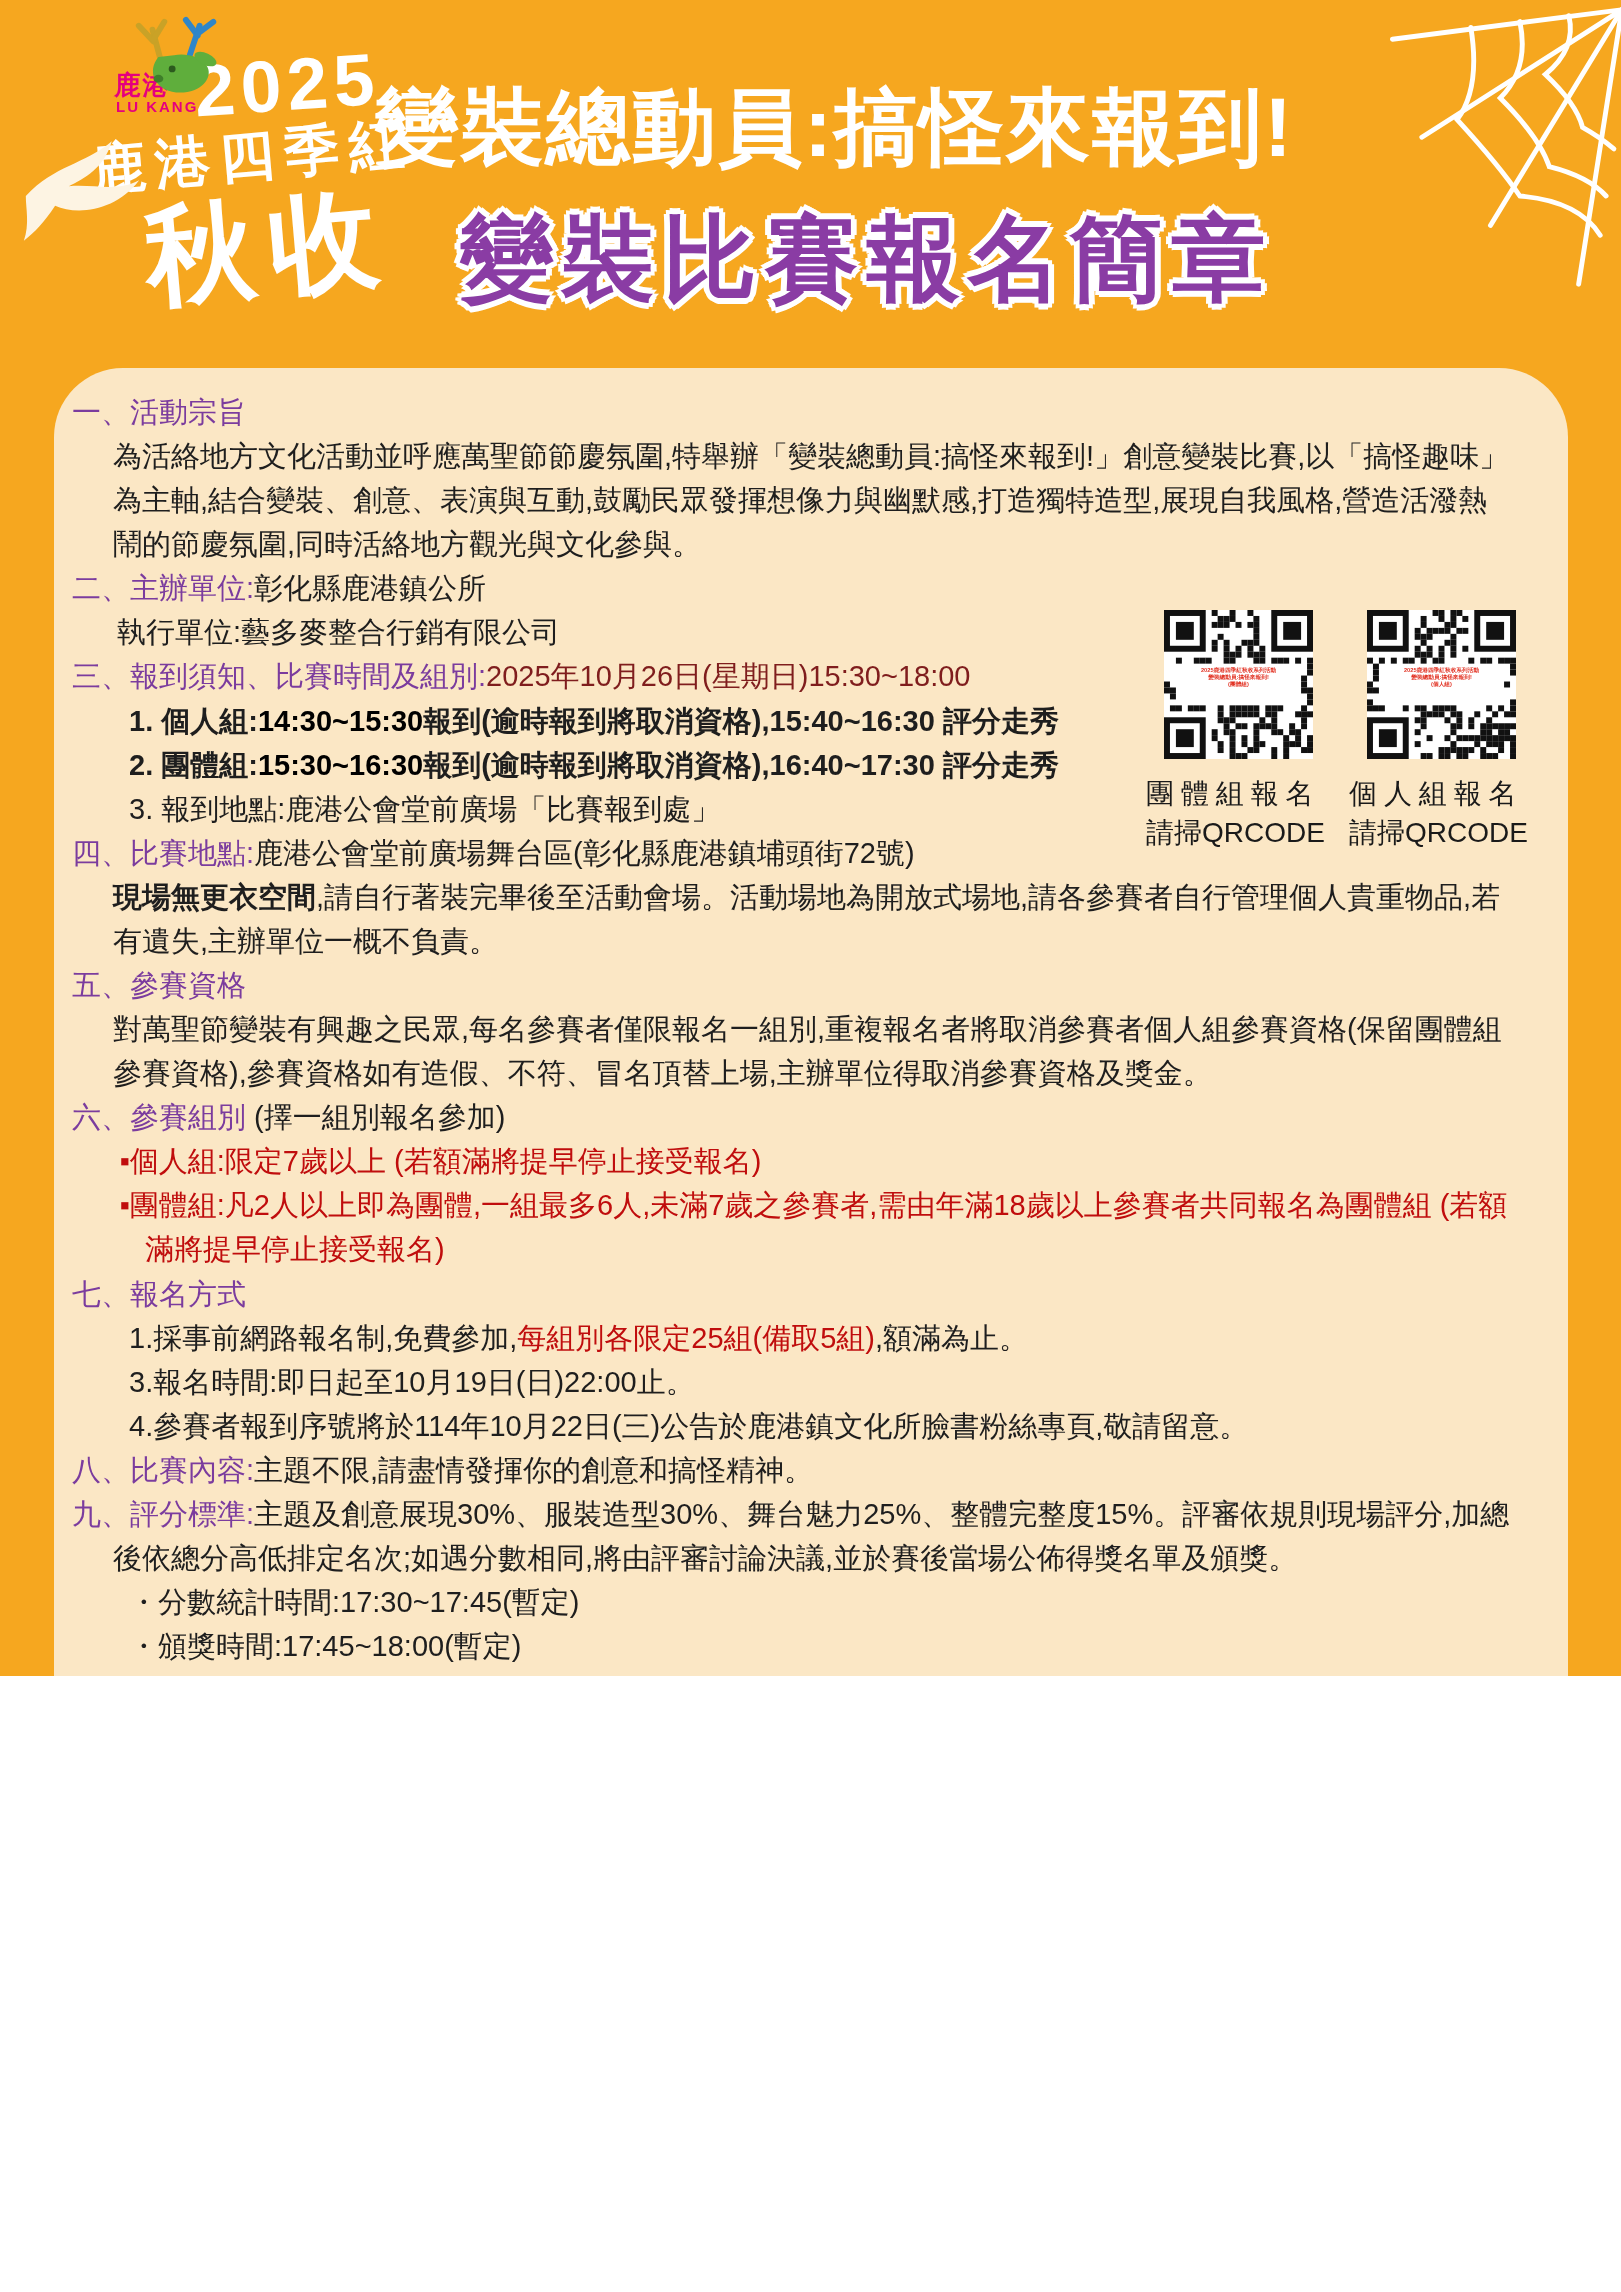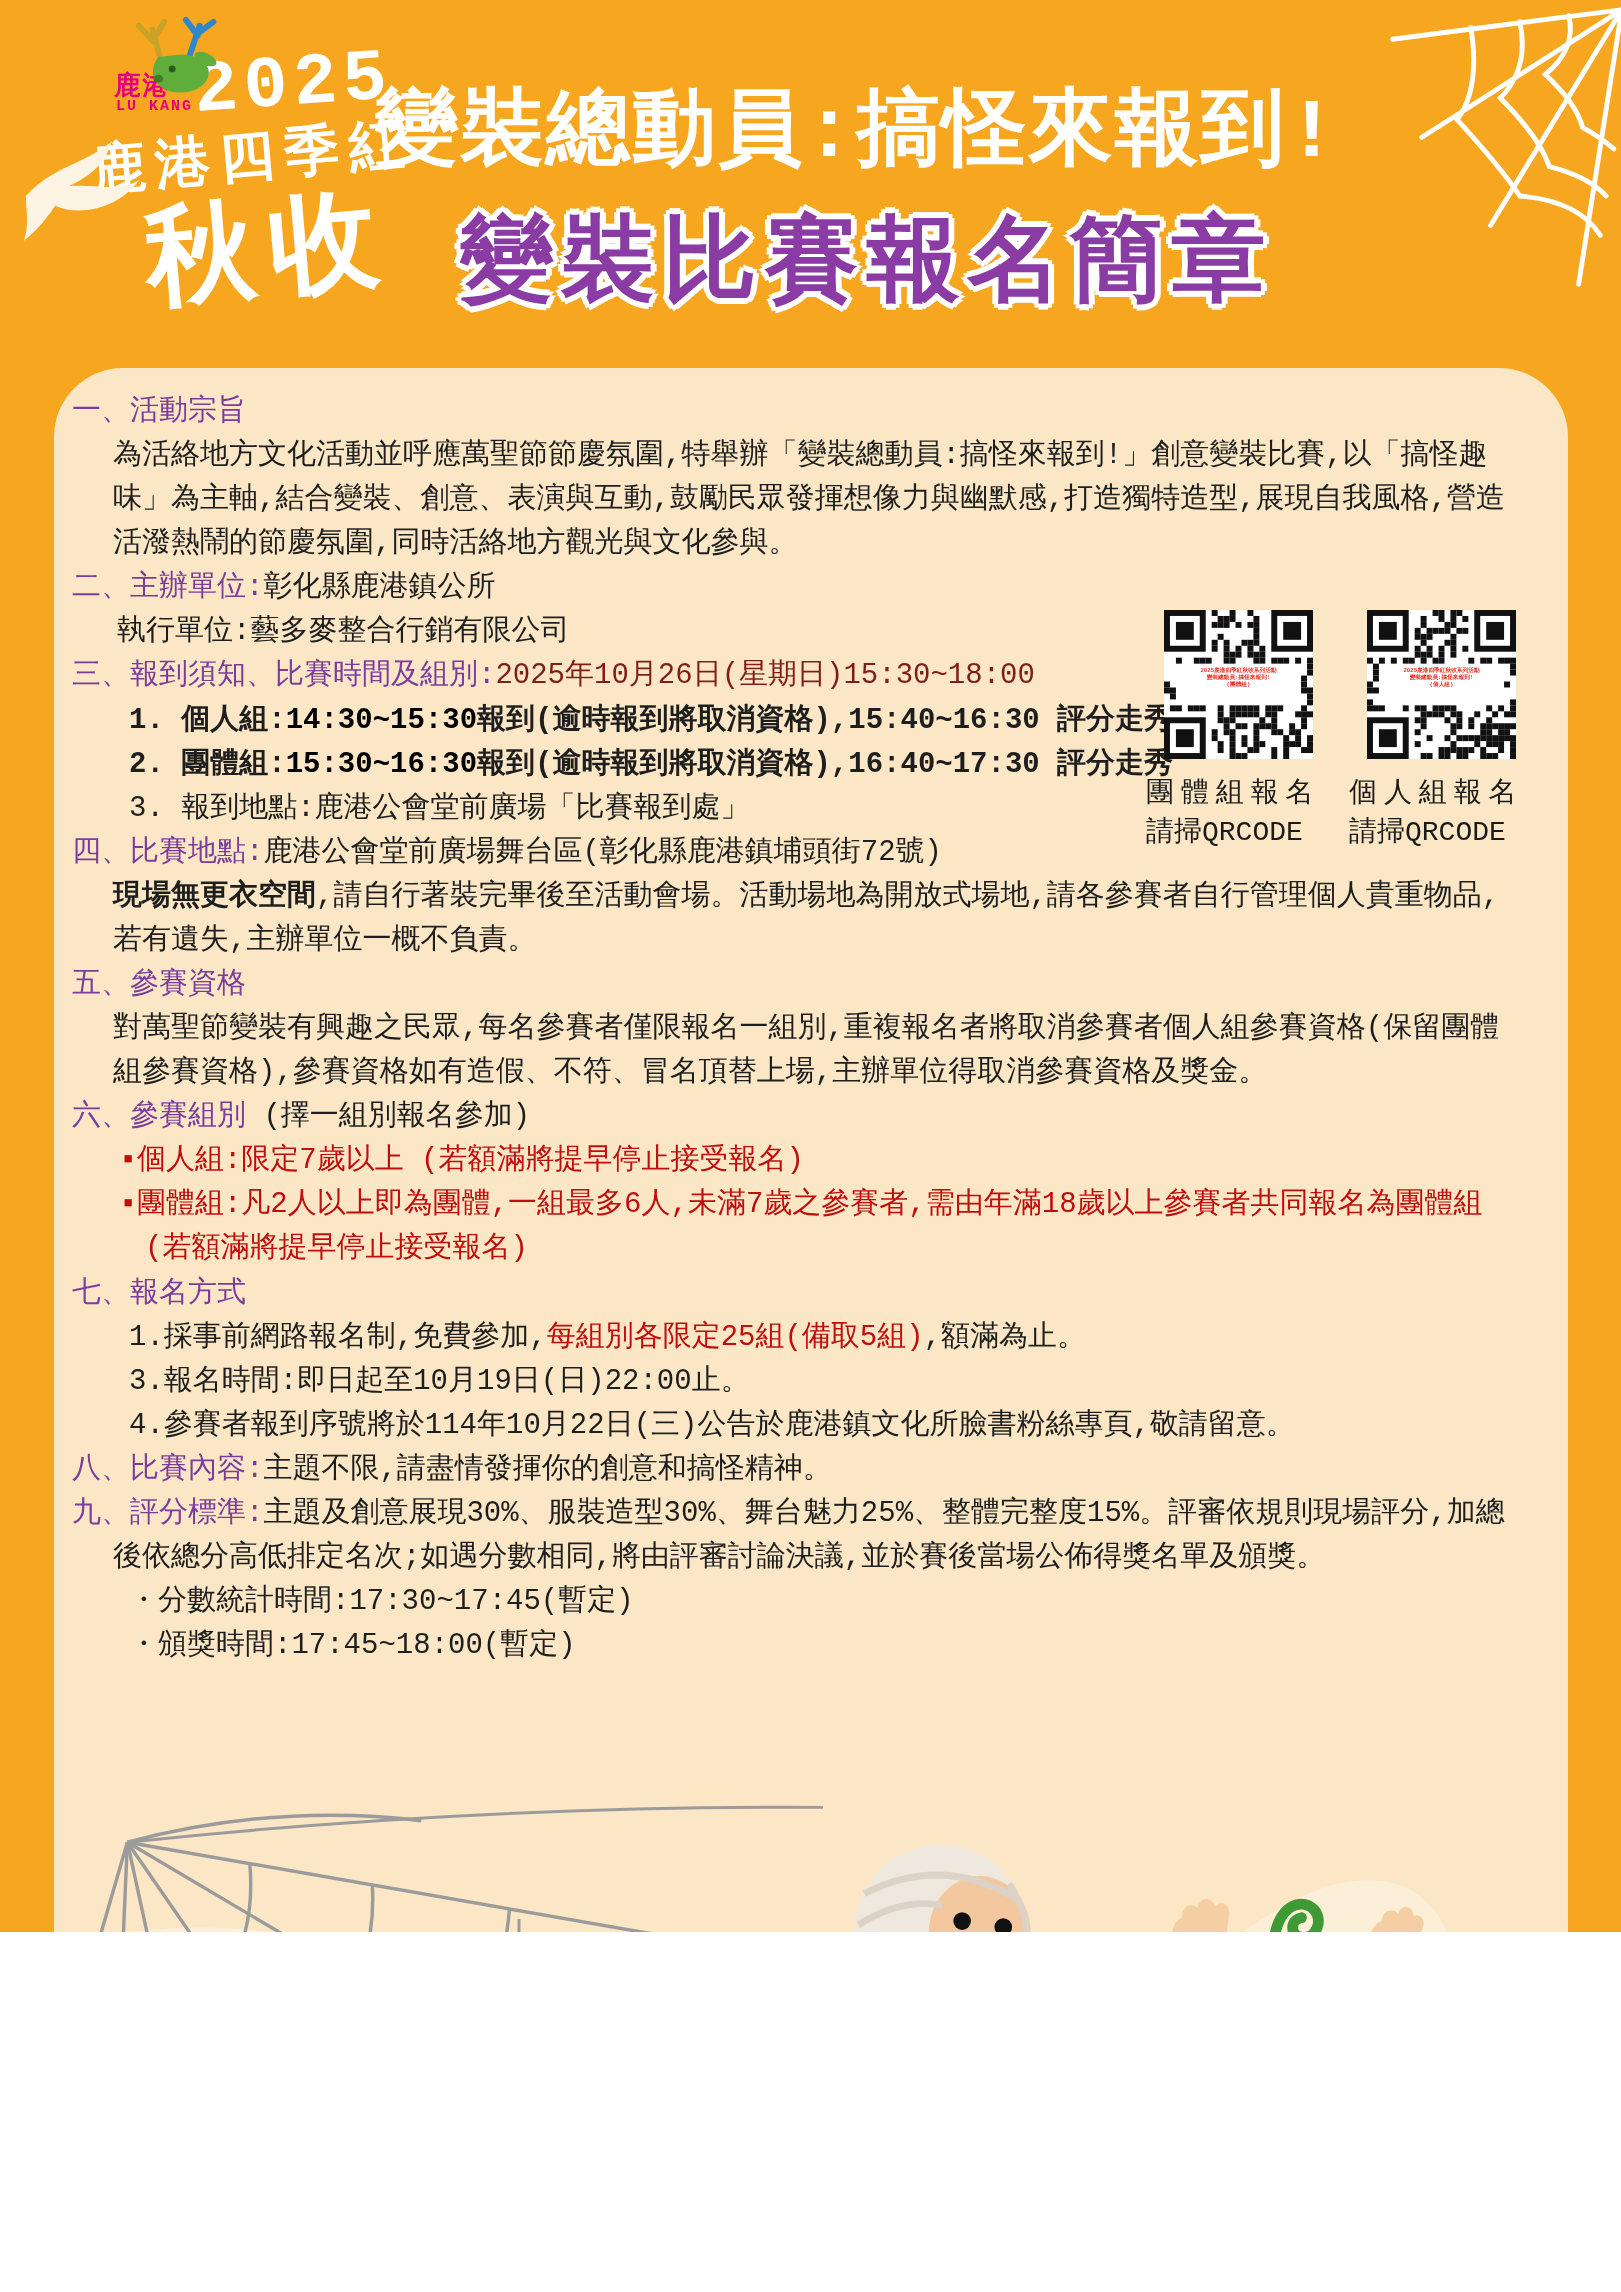--- a/index.html
+++ b/index.html
@@ -1,17 +1,17 @@
 <!DOCTYPE html>
 <html><head>
 <meta charset="utf-8">
 <style>
   html,body{margin:0;padding:0;}
   body{font-family:"Liberation Sans","DejaVu Sans",sans-serif;}
-  #poster{position:relative;width:1621px;height:1932px;background:#F6A71F;overflow:hidden;font-family:Liberation Mono, monospace;}
+  #poster{position:relative;width:1621px;height:1676px;background:#F6A71F;overflow:hidden;}
   
   .hdr-txt{position:absolute;color:#FFFFFF;font-weight:bold;white-space:nowrap;}
   #year{left:194px;top:43px;font-size:73px;transform:rotate(-4deg);letter-spacing:5.9px;}
   #festival{left:90px;top:120px;font-size:55px;transform:rotate(-5deg);letter-spacing:9.8px;}
   #season{left:145px;top:174px;font-size:110px;transform:rotate(-5deg);letter-spacing:13.7px;}
   #main-title{left:374px;top:71px;font-size:84px;letter-spacing:2px;}
   #sub-title{left:459px;top:196px;font-size:94px;letter-spacing:7.8px;color:#8A3CA4;
     text-shadow:-5.9px 0 0 #fff,5.9px 0 0 #fff,0 -5.9px 0 #fff,0 5.9px 0 #fff,
                 -3.9px -3.9px 0 #fff,3.9px -3.9px 0 #fff,-3.9px 3.9px 0 #fff,3.9px 3.9px 0 #fff;text-align:center;}
   #logo-town{position:absolute;left:114px;top:67px;color:#E5007E;font-size:26.5px;font-weight:bold;letter-spacing:2px;}

